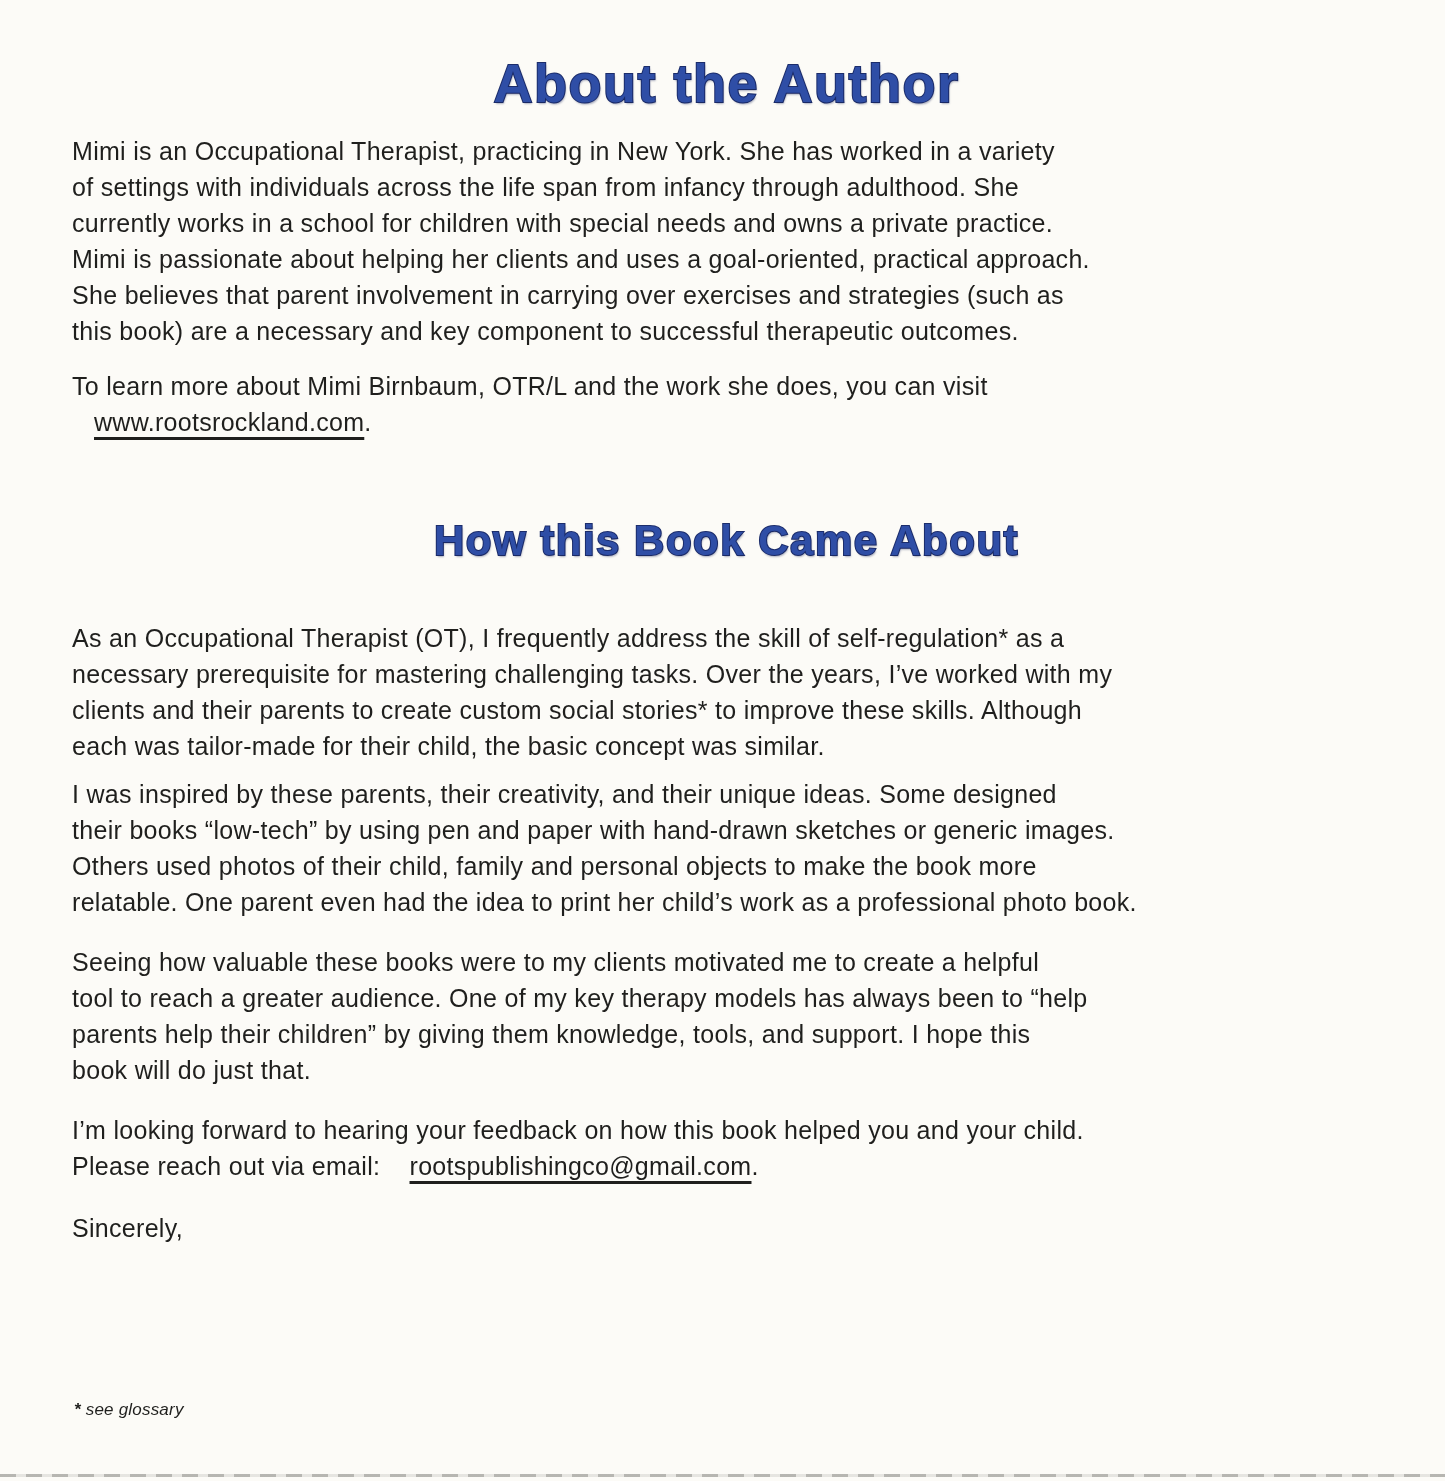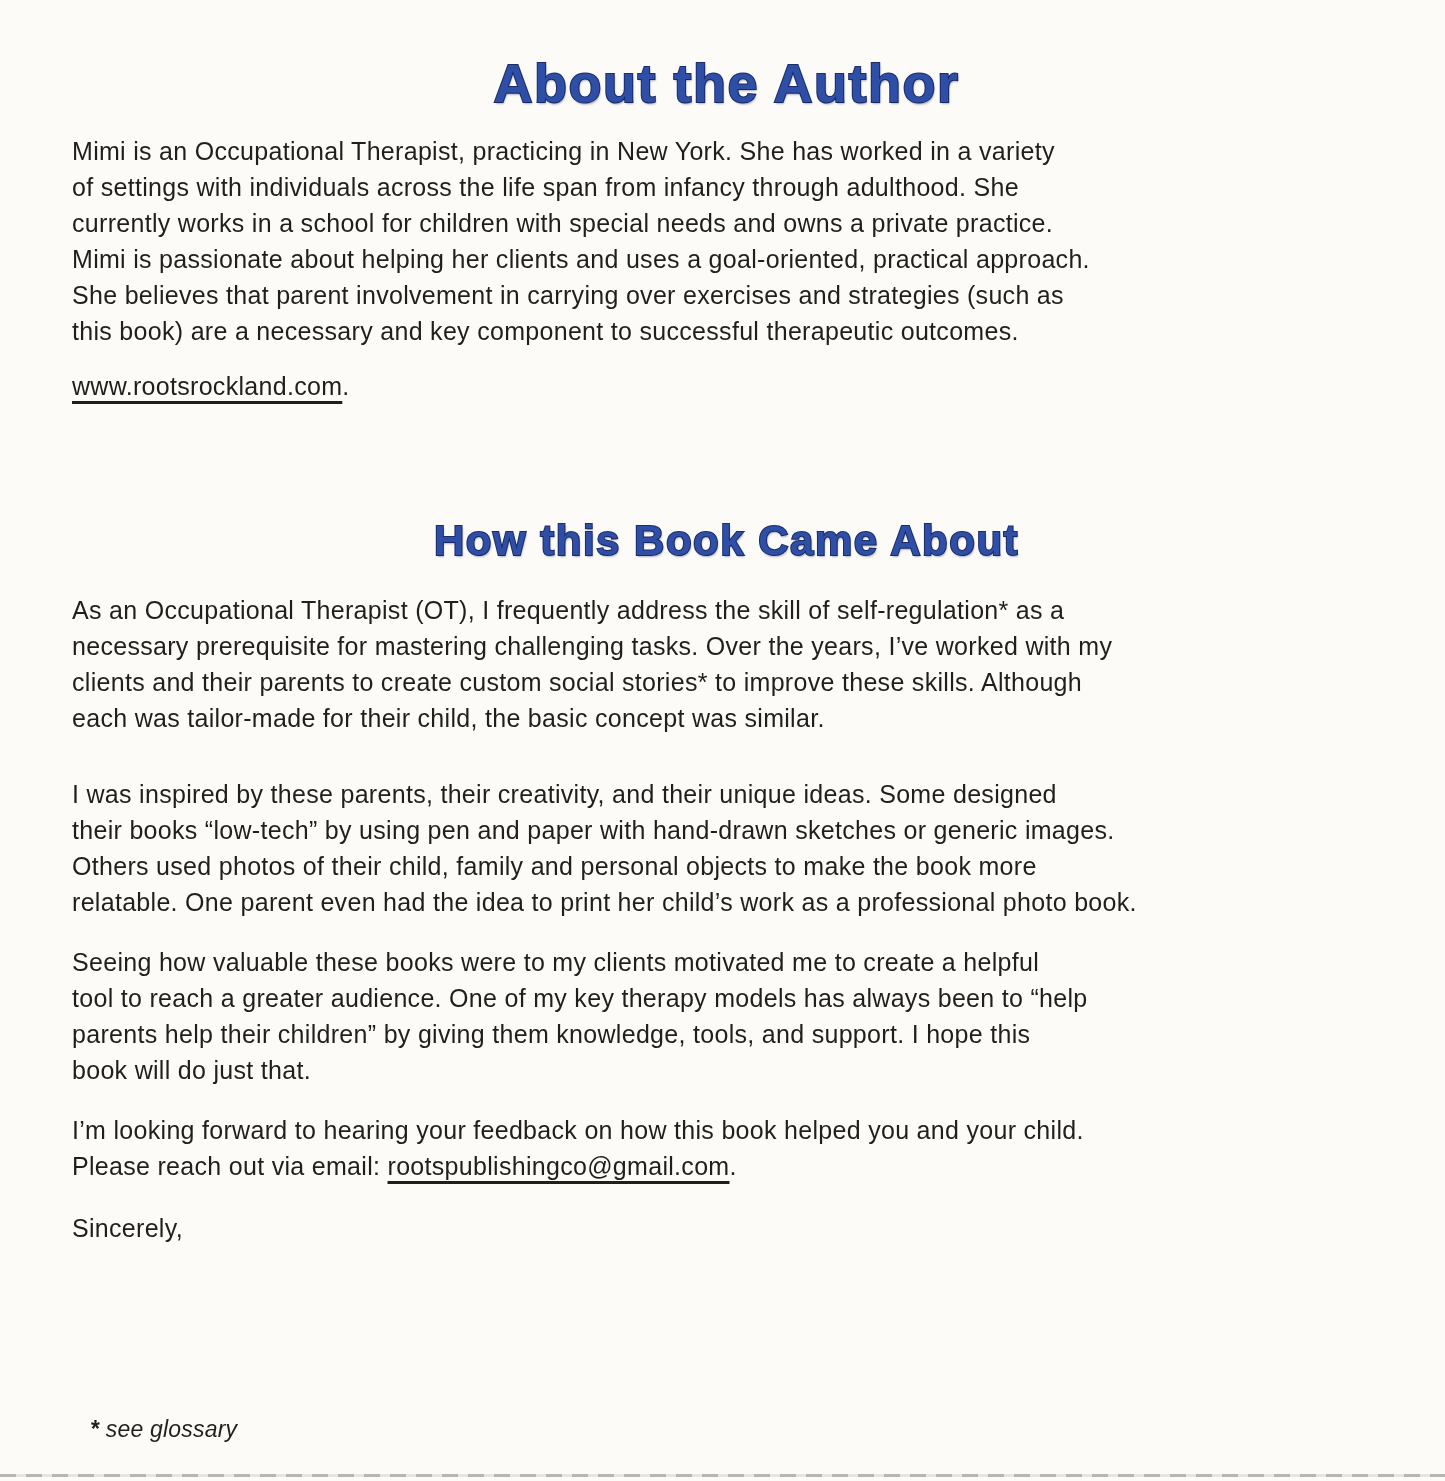--- a/index.html
+++ b/index.html
@@ -47,39 +47,40 @@
     width: 1330px;
     margin: 0;
     font-size: 25px;
     line-height: 36px;
     letter-spacing: 0.3px;
     white-space: pre-line;
     font-weight: 400;
   }
   .p-about-1 { top: 133px; }
   .p-about-2 { top: 368px; }
-  .p-how-1 { top: 592px; }
+  .p-how-1 { top: 620px; }
   .p-how-2 { top: 776px; }
   .p-how-3 { top: 944px; }
   .p-how-4 { top: 1112px; }
   .p-closing { top: 1210px; }
   .p-signature { top: 1280px; }
   .link {
     color: var(--text, #1f1f1d);
     text-decoration: underline;
     text-decoration-thickness: 2.5px;
     text-underline-offset: 6px;
     cursor: pointer;
+    margin-left: 22px;
   }
   .footnote {
     position: absolute;
     left: 74px;
     top: 1400px;
-    margin: 16px;
-    font-size: 23px;
+    margin: 0;
+    font-size: 17px;
     font-style: italic;
     letter-spacing: 0.2px;
   }
   .footnote .star {
     font-weight: 700;
     font-style: italic;
   }
   .scan-line {
     position: absolute;
     left: 0;
@@ -100,21 +101,22 @@
 
   <h1 class="heading heading-about">About the Author</h1>
 
   <p class="body-par p-about-1">Mimi is an Occupational Therapist, practicing in New York. She has worked in a variety
 of settings with individuals across the life span from infancy through adulthood. She
 currently works in a school for children with special needs and owns a private practice.
 Mimi is passionate about helping her clients and uses a goal-oriented, practical approach.
 She believes that parent involvement in carrying over exercises and strategies (such as
 this book) are a necessary and key component to successful therapeutic outcomes.</p>
 
-  <p class="body-par p-about-2"><a class="link">www.rootsrockland.com</a><span>.</span></p>
+  <p class="body-par p-about-2"><span>To learn more about Mimi Birnbaum, OTR/L and the work she does, you can visit
+</span><a class="link">www.rootsrockland.com</a><span>.</span></p>
 
   <h1 class="heading heading-how">How this Book Came About</h1>
 
   <p class="body-par p-how-1">As an Occupational Therapist (OT), I frequently address the skill of self-regulation* as a
 necessary prerequisite for mastering challenging tasks. Over the years, I’ve worked with my
 clients and their parents to create custom social stories* to improve these skills. Although
 each was tailor-made for their child, the basic concept was similar.</p>
 
   <p class="body-par p-how-2">I was inspired by these parents, their creativity, and their unique ideas. Some designed
 their books “low-tech” by using pen and paper with hand-drawn sketches or generic images.

